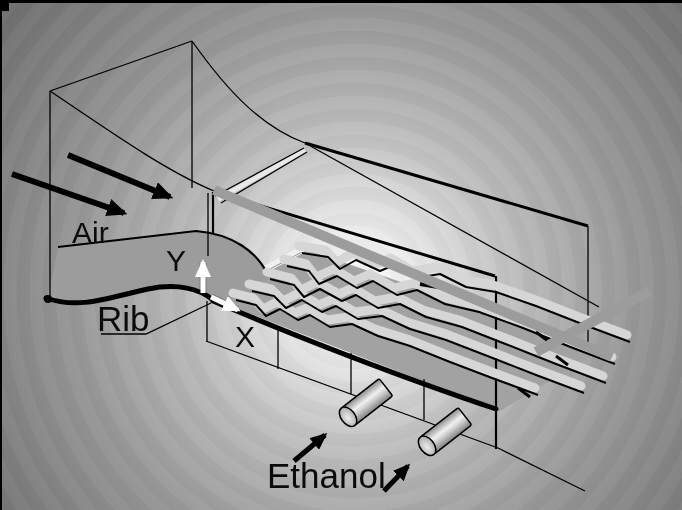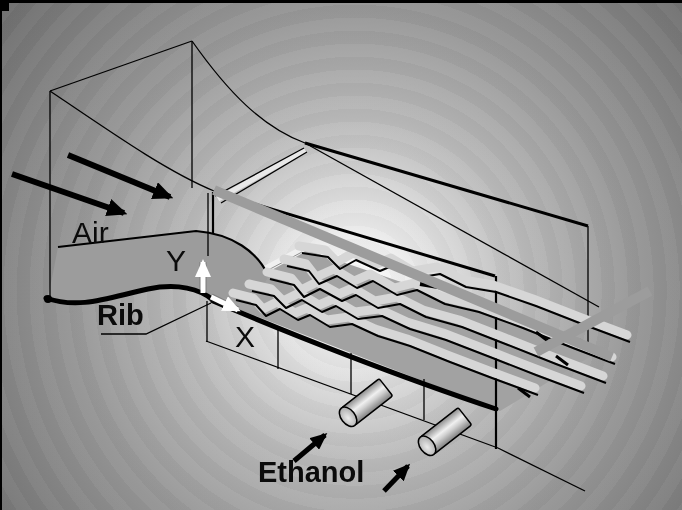--- a/index.html
+++ b/index.html
@@ -38,21 +38,21 @@
   .streak-line{stroke:var(--c-line);fill:none;stroke-width:2px;stroke-linejoin:round;}
   .streak-tick{stroke:var(--c-line);fill:none;stroke-width:3px;}
   .streak-dash{stroke:var(--c-line);fill:none;stroke-width:4px;}
   .beam{stroke:var(--c-beam);fill:none;stroke-width:10px;}
   .arrow-black{stroke:var(--c-line);fill:none;stroke-width:6px;}
   .arrow-black-thin{stroke:var(--c-line);fill:none;stroke-width:5px;}
   .arrow-white{stroke:var(--c-arrow-white);fill:none;stroke-width:5px;}
   .arrow-shadow{stroke:#333;fill:none;stroke-width:7px;opacity:.3;}
   .cyl-outline{stroke:var(--c-line);stroke-width:1.5px;}
   .label{position:absolute;color:var(--c-label-text);font-size:30px;line-height:1.1;white-space:nowrap;}
-  .label.s29{font-size:29px;font-weight:bold;}
+  .label.s29{font-size:35px;}
 </style>
 </head>
 <body>
 
 <div id="stage">
   <div class="border-top"></div>
   <div class="border-left"></div>
   <div class="corner-block"></div>
 
   <svg width="682" height="510" viewBox="0 0 682 510">
@@ -171,14 +171,14 @@
       <path class="arrow-white" marker-end="url(#ahw)" d="M203,293 L203,262"></path>
       <path class="arrow-shadow" d="M211,297 L238,310"></path>
       <path class="arrow-white" marker-end="url(#ahw)" d="M211,297 L238,310"></path>
     </g>
   </svg>
 
   <div class="label" style="left:72px;top:216px">Air</div>
   <div class="label s29" style="left:97px;top:300px">Rib</div>
   <div class="label" style="left:166px;top:244px">Y</div>
   <div class="label" style="left:235px;top:320px">X</div>
-  <div class="label s29" style="left:258px;top:457px">Ethanol</div>
+  <div class="label s29" style="left:267px;top:457px">Ethanol</div>
 </div>
 
 </body></html>

